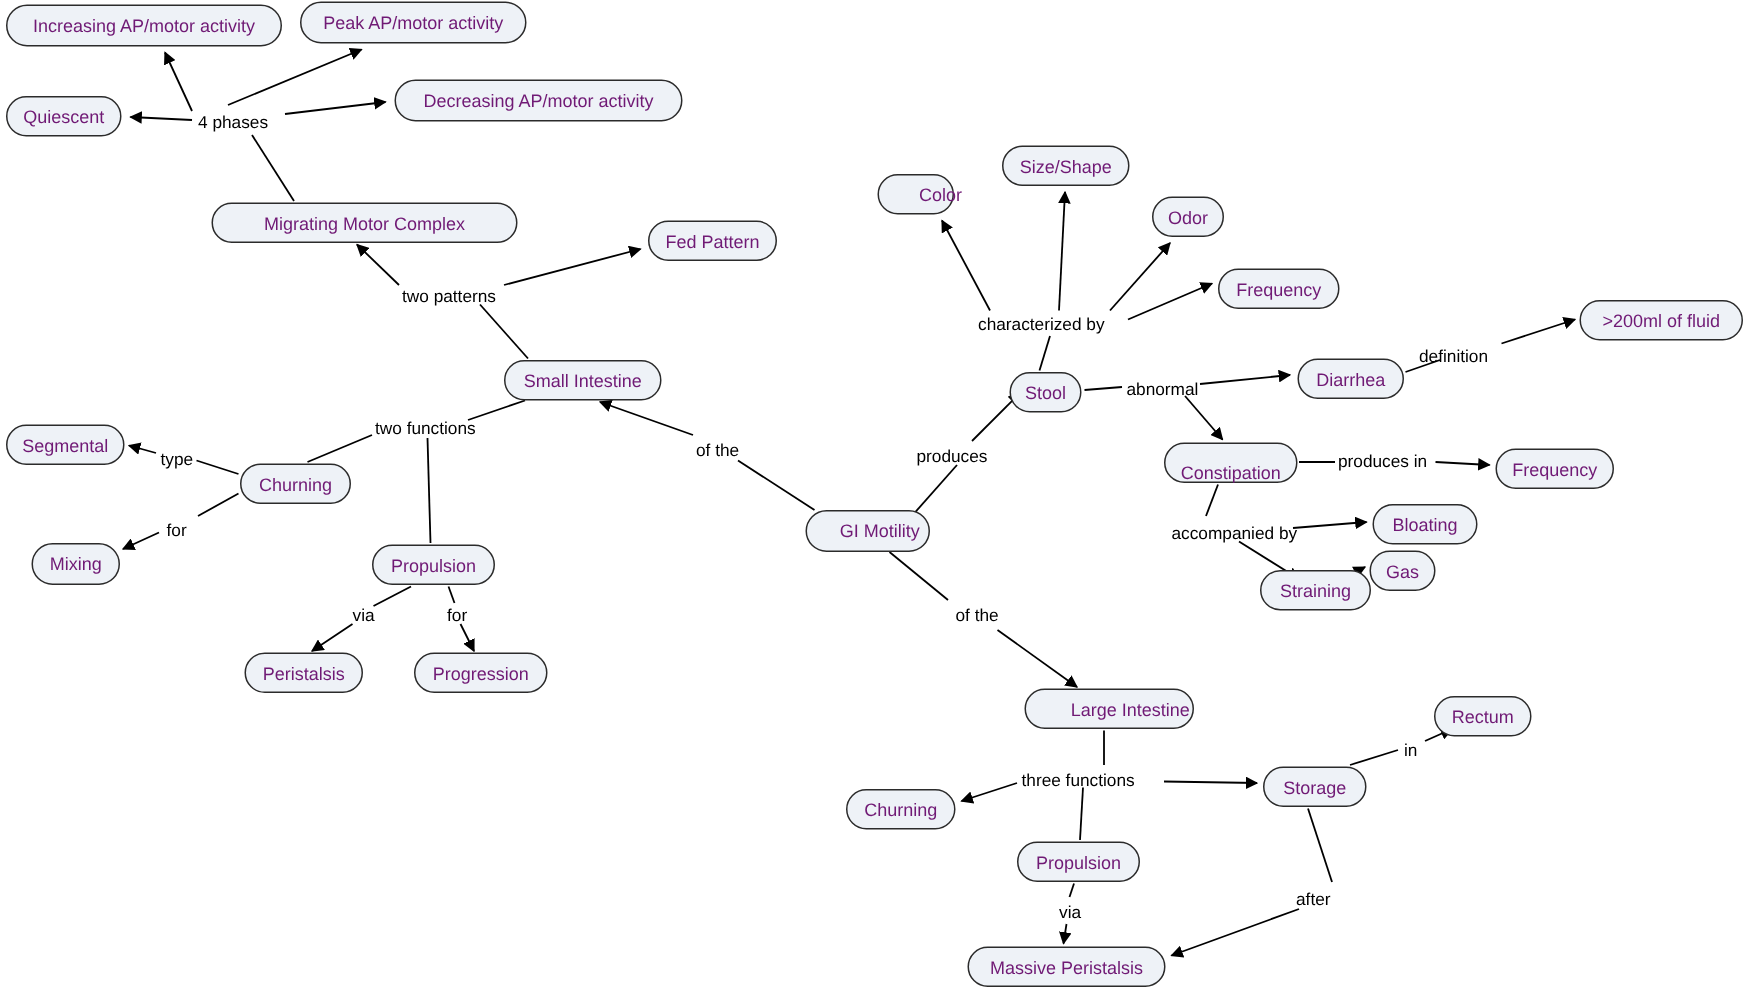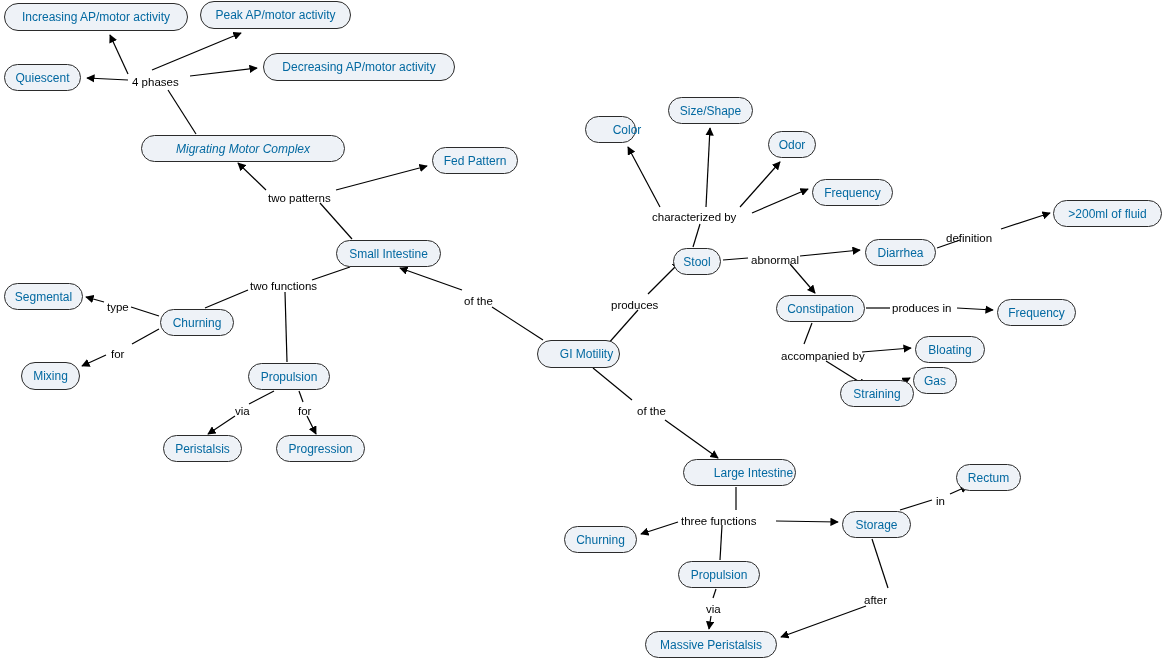--- a/index.html
+++ b/index.html
@@ -22,21 +22,21 @@
     width: 1166px;
     height: 659px;
     pointer-events: none;
   }
   .node {
     position: absolute;
     box-sizing: border-box;
     background: #eef2f7;
     border: 1px solid #2b2b2b;
     border-radius: 14px;
-    color: #0369a1;
+    color: #701a75;
     font-size: 12px;
     line-height: 1;
     display: flex;
     align-items: center;
     justify-content: center;
     white-space: nowrap;
     padding: 0 8px;
   }
   .edge-label {
     position: absolute;
@@ -129,21 +129,21 @@
     </div>
   <div class="node" style="left:200px;top:1px;   width:151px; height:28px;">
       <span>Peak AP/motor activity</span>
     </div>
   <div class="node" style="left:263px;top:53px;  width:192px; height:28px;">
       <span>Decreasing AP/motor activity</span>
     </div>
   <div class="node" style="left:4px;  top:64px;  width:77px;  height:27px;">
       <span>Quiescent</span>
     </div>
-  <div class="node" style="left:141px;top:135px; width:204px; height:27px;font-style:italic;">
+  <div class="node" style="left:141px;top:135px; width:204px; height:27px;">
       <span>Migrating Motor Complex</span>
     </div>
   <div class="node" style="left:432px;top:147px; width:86px;  height:27px;">
       <span>Fed Pattern</span>
     </div>
   <div class="node" style="left:336px;top:240px; width:105px; height:27px;">
       <span>Small Intestine</span>
     </div>
   <div class="node" style="left:4px;  top:283px; width:79px;  height:27px;">
       <span>Segmental</span>
@@ -180,21 +180,21 @@
     </div>
   <div class="node" style="left:673px;top:248px; width:48px;  height:27px;">
       <span>Stool</span>
     </div>
   <div class="node" style="left:865px;top:239px; width:71px;  height:27px;">
       <span>Diarrhea</span>
     </div>
   <div class="node" style="left:1053px;top:200px;width:109px; height:27px;">
       <span>&gt;200ml of fluid</span>
     </div>
-  <div class="node" style="left:776px;top:295px; width:89px;  height:27px;">
+  <div class="node" style="left:776px;top:295px; width:89px;  height:27px;align-items:flex-end;">
       <span>Constipation</span>
     </div>
   <div class="node" style="left:997px;top:299px; width:79px;  height:27px;">
       <span>Frequency</span>
     </div>
   <div class="node" style="left:915px;top:336px; width:70px;  height:27px;">
       <span>Bloating</span>
     </div>
   <div class="node" style="left:913px;top:367px; width:44px;  height:27px;">
       <span>Gas</span>

